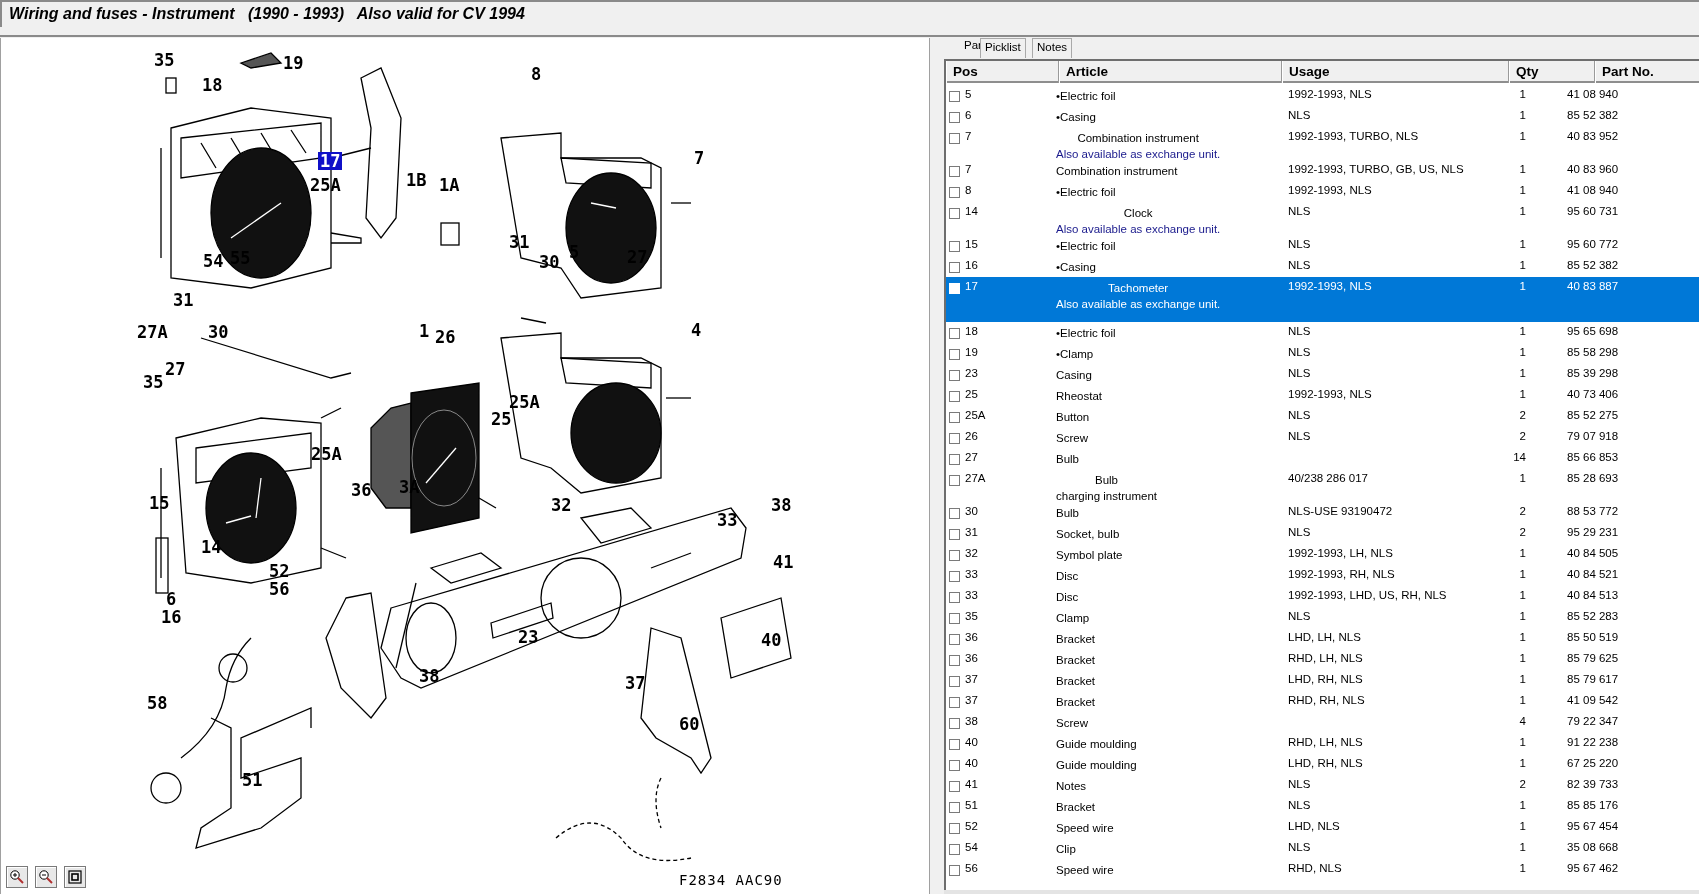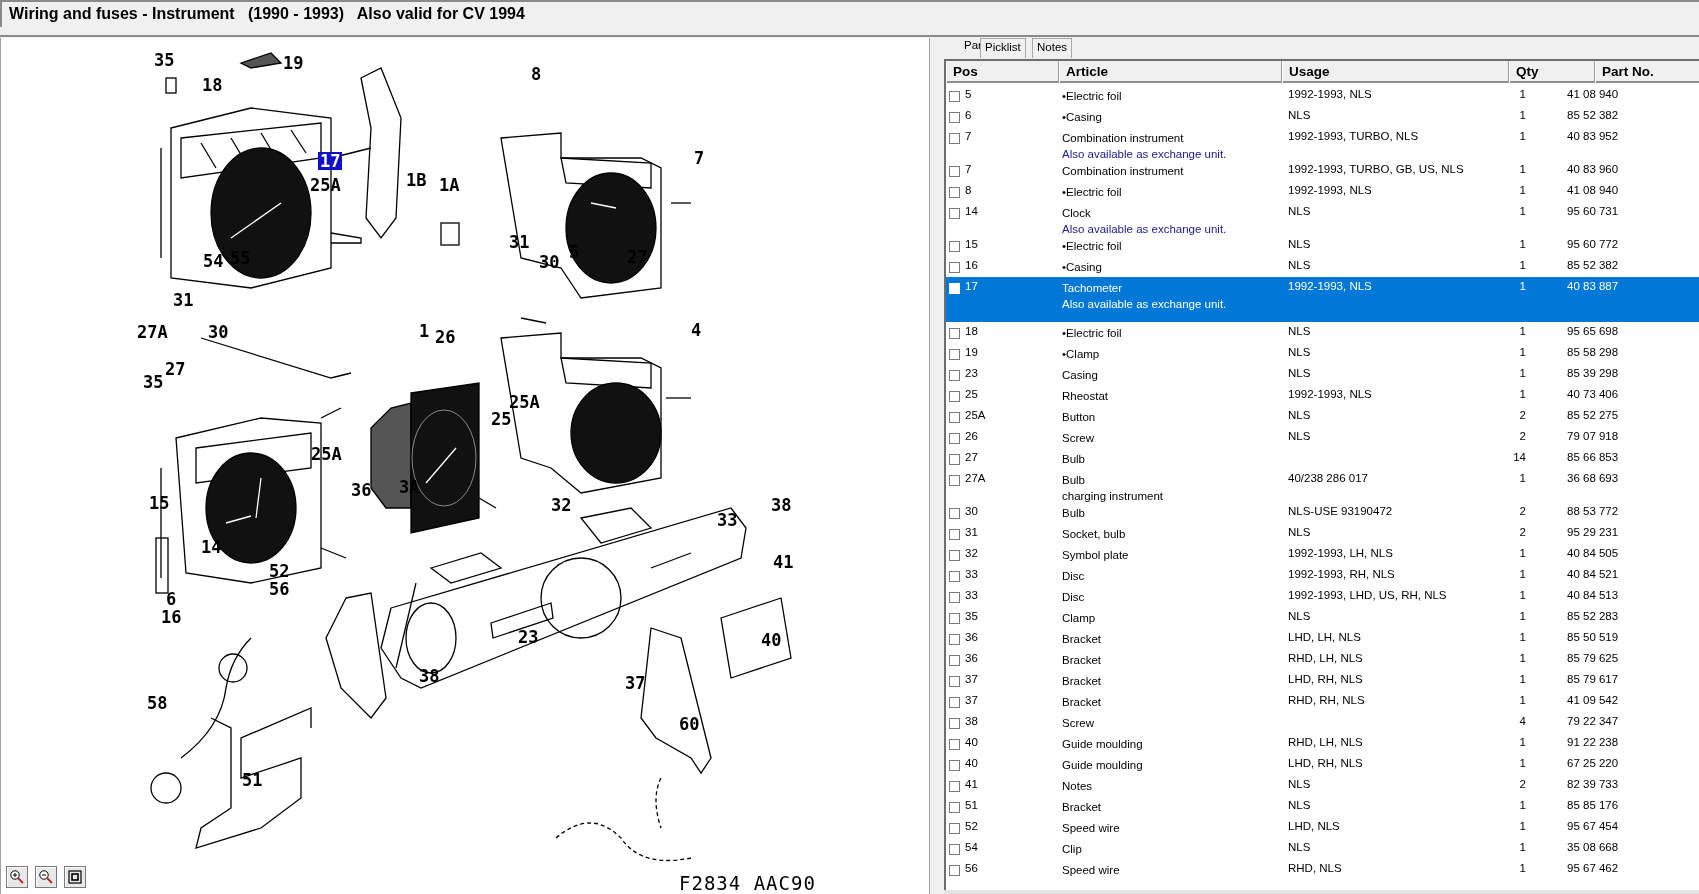--- a/index.html
+++ b/index.html
@@ -9,20 +9,21 @@
     background: #f0f0f0;
     font-family: "Liberation Sans", sans-serif;
     position: relative;
   }
   .title-bar {
     position: absolute; left: 0; top: 0; width: 1699px; height: 28px;
     background: #f0f0f0;
     border-top: 2px solid #8a8a8a;
     border-left: 2px solid #8a8a8a;
     border-bottom: 1px solid #dcdcdc;
+    font-style: italic;
   }
   .title-text {
     position: absolute; left: 7px; top: 3px;
     font-size: 16px; font-weight: bold; color: #000;
     white-space: pre;
   }
   .title-gap {
     position: absolute; left: 0; top: 27px; width: 1699px; height: 10px;
     background: #f0f0f0;
     border-bottom: 2px solid #8a8a8a;
@@ -45,21 +46,21 @@
     background: #1010c8; color: #fff; padding: 0 2px;
   }
   .zoom-btn {
     position: absolute; top: 866px; width: 22px; height: 22px;
     background: #e8e8e8; border: 1px solid #7a7a7a;
     box-shadow: inset 1px 1px 0 #fff;
     display: flex; align-items: center; justify-content: center;
   }
   .drawing-code {
     position: absolute; left: 678px; top: 872px;
-    font-family: "DejaVu Sans Mono", monospace; font-size: 19px; color: #000;
+    font-family: "DejaVu Sans Mono", monospace; font-size: 14px; color: #000;
     letter-spacing: 1px;
   }
   
   .tabs {
     position: absolute; left: 938px; top: 38px; height: 20px; width: 760px;
   }
   .tab {
     position: absolute; top: 0; height: 20px;
     font-size: 11.5px; color: #000; padding: 2px 4px 0 4px;
     border: 1px solid #a9a9a9; border-bottom: none;
@@ -90,21 +91,21 @@
   .rows { position: absolute; left: 0; top: 24px; width: 760px; }
   .row { position: relative; width: 760px; font-size: 11.5px; color: #000; }
   .row.selected { background: #0078d7; color: #fff; }
   .row.selected .note { color: #fff; }
   .cb {
     position: absolute; left: 3px; top: 6px; width: 11px; height: 11px;
     border: 1px solid #7a7a7a; background: #fff;
   }
   .row.selected .cb { border-color: #fff; }
   .c-pos { position: absolute; left: 19px; top: 3px; }
-  .c-art { position: absolute; left: 116px; top: 3px; line-height: 16px; }
+  .c-art { position: absolute; left: 110px; top: 3px; line-height: 16px; text-align: center; }
   .c-use { position: absolute; left: 342px; top: 3px; }
   .c-qty { position: absolute; left: 540px; top: 3px; width: 40px; text-align: right; }
   .c-pn  { position: absolute; left: 621px; top: 3px; }
   .note { color: #1a1a8c; display: block; }
   .sub { display: block; }
   .scroll-foot {
     position: absolute; left: 944px; top: 890px; width: 755px; height: 4px; background: #e4e4e4;
   }
 </style>
 </head>
@@ -411,21 +412,21 @@
         <span class="c-use"></span>
         <span class="c-qty">14</span>
         <span class="c-pn">85 66 853</span>
       </div>
       <div class="row" style="height: 33px;">
         <span class="cb"></span>
         <span class="c-pos">27A</span>
         <span class="c-art"><span>Bulb</span><span class="sub">charging instrument</span></span>
         <span class="c-use">40/238 286 017</span>
         <span class="c-qty">1</span>
-        <span class="c-pn">36 68 693</span>
+        <span class="c-pn">85 28 693</span>
       </div>
       <div class="row" style="height: 21px;">
         <span class="cb"></span>
         <span class="c-pos">30</span>
         <span class="c-art"><span>Bulb</span></span>
         <span class="c-use">NLS-USE 93190472</span>
         <span class="c-qty">2</span>
         <span class="c-pn">88 53 772</span>
       </div>
       <div class="row" style="height: 21px;">

